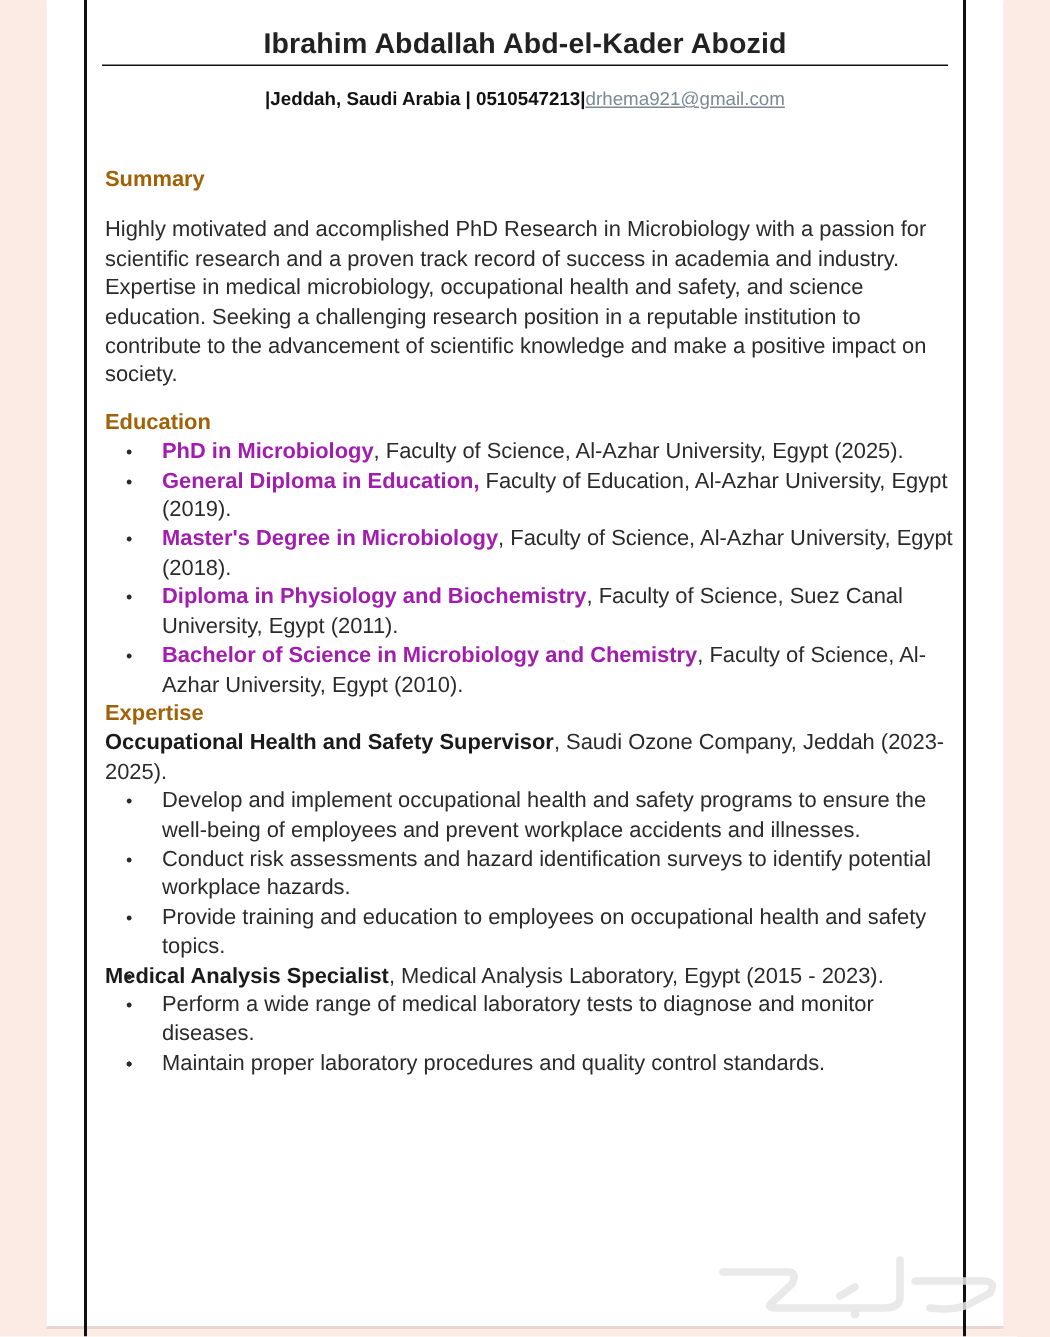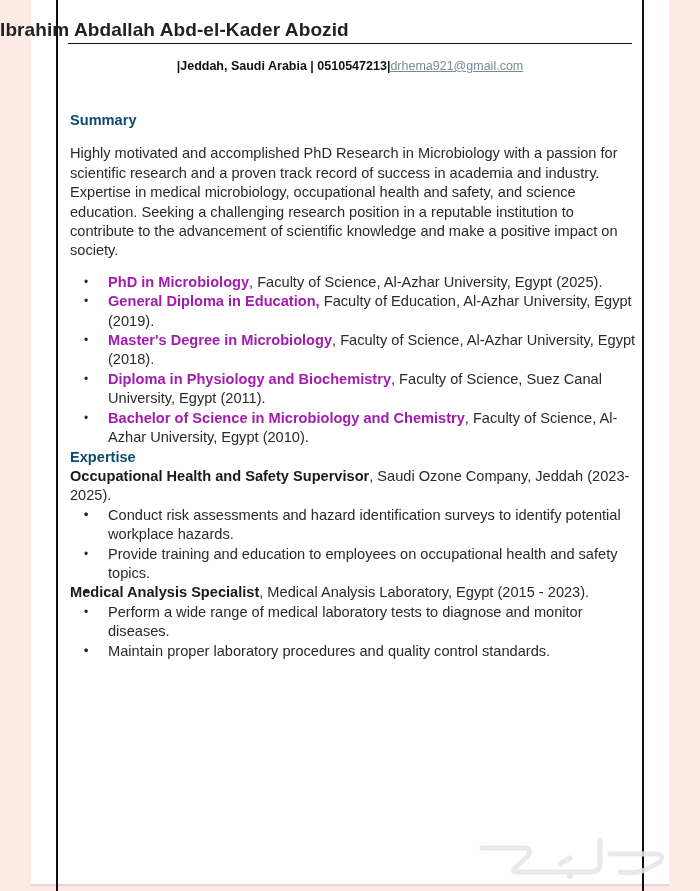--- a/index.html
+++ b/index.html
@@ -32,21 +32,21 @@
       height: 891px;
       border-left: 2px solid #111;
       border-right: 2px solid #111;
       box-sizing: content-box;
     }
     .name {
       position: absolute;
       left: 0;
       width: 700px;
       top: 19px;
-      text-align: left;
+      text-align: center;
       font-size: 19px;
       font-weight: bold;
       color: #222;
       letter-spacing: 0.1px;
     }
     .rule {
       position: absolute;
       left: 68px;
       top: 43px;
       width: 564px;
@@ -74,21 +74,21 @@
       position: absolute;
       left: 70px;
       top: 111px;
       width: 570px;
       font-size: 14.6px;
       line-height: 19.4px;
       color: #2a2a2a;
     }
     .h-section {
       font-weight: bold;
-      color: #0c4a6e;
+      color: #a16207;
       font-size: 14.6px;
     }
     .summary-title { margin-bottom: 14px; }
     .summary-text { margin: 0 0 12px 0; }
     ul.items {
       list-style: none;
       margin: 0;
       padding: 0;
     }
     ul.items li {
@@ -123,34 +123,35 @@
 
 <div class="contact">
   <span class="bold">|</span><span class="bold">Jeddah, Saudi Arabia</span><span class="bold"> | </span><span class="bold">0510547213</span><span class="bold">|</span><a>drhema921@gmail.com</a>
 </div>
 
 <div class="content">
 
   <div class="h-section summary-title">Summary</div>
   <p class="summary-text">Highly motivated and accomplished PhD Research in Microbiology with a passion for scientific research and a proven track record of success in academia and industry. Expertise in medical microbiology, occupational health and safety, and science education. Seeking a challenging research position in a reputable institution to contribute to the advancement of scientific knowledge and make a positive impact on society.</p>
 
+  <div class="h-section">Education</div>
   <ul class="items">
     <li><span class="bullet">•</span><b>PhD in Microbiology</b><span>, Faculty of Science, Al-Azhar University, Egypt (2025).</span></li>
     <li><span class="bullet">•</span><b>General Diploma in Education,</b><span> Faculty of Education, Al-Azhar University, Egypt (2019).</span></li>
     <li><span class="bullet">•</span><b>Master's Degree in Microbiology</b><span>, Faculty of Science, Al-Azhar University, Egypt (2018).</span></li>
     <li><span class="bullet">•</span><b>Diploma in Physiology and Biochemistry</b><span>, Faculty of Science, Suez Canal University, Egypt (2011).</span></li>
     <li><span class="bullet">•</span><b>Bachelor of Science in Microbiology and Chemistry</b><span>, Faculty of Science, Al-Azhar University, Egypt (2010).</span></li>
   </ul>
 
   <div class="h-section">Expertise</div>
 
   <div>
     <div><span class="job-title">Occupational Health and Safety Supervisor</span><span>, Saudi Ozone Company, Jeddah (2023- 2025).</span></div>
     <ul class="items">
-      <li><span class="bullet">•</span></li>
+      <li><span class="bullet">•</span><span>Develop and implement occupational health and safety programs to ensure the well-being of employees and prevent workplace accidents and illnesses.</span></li>
       <li><span class="bullet">•</span><span>Conduct risk assessments and hazard identification surveys to identify potential workplace hazards.</span></li>
       <li><span class="bullet">•</span><span>Provide training and education to employees on occupational health and safety topics.</span></li>
       <li><span class="bullet">•</span></li>
       <li><span class="bullet">•</span></li>
     </ul>
   </div>
 
   <div>
     <div><span class="job-title">Medical Analysis Specialist</span><span>, Medical Analysis Laboratory, Egypt (2015 - 2023).</span></div>
     <ul class="items">

